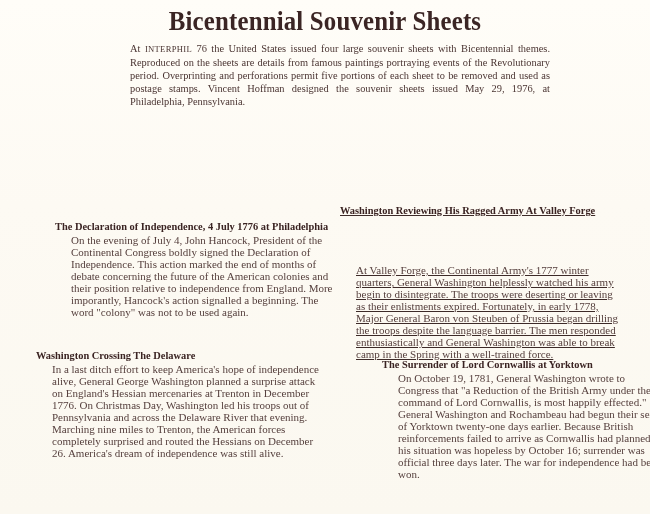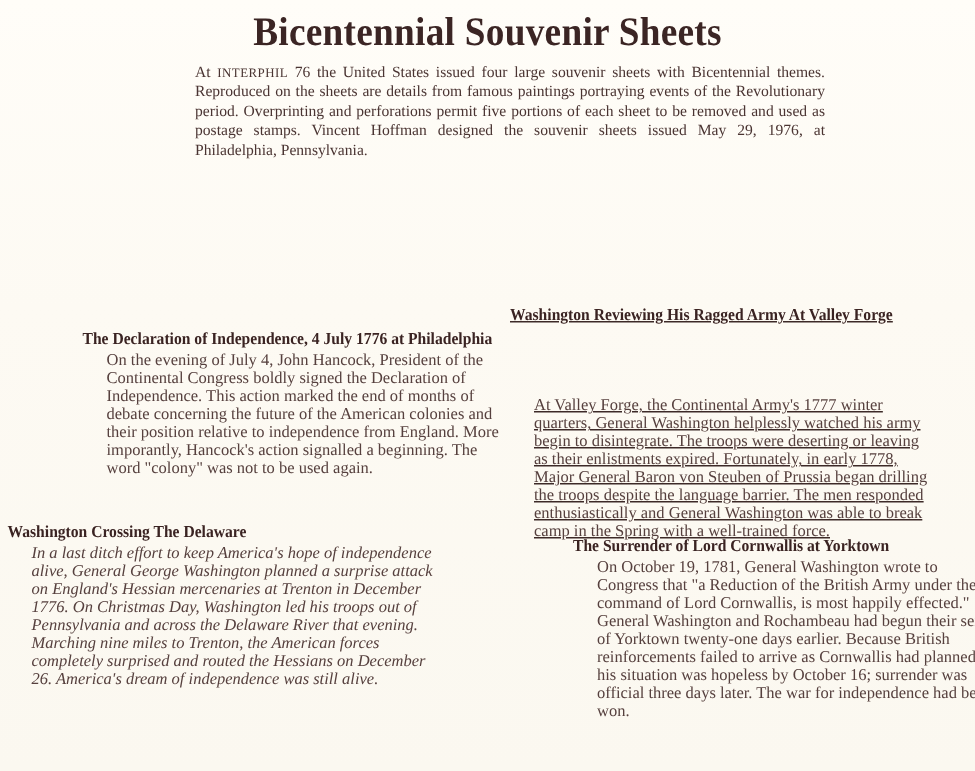--- a/index.html
+++ b/index.html
@@ -61,25 +61,25 @@
       transform-origin: left center;
       transform: scaleX(0.93);
     }
     .section p {
       margin: 0 0 0 16px;
       font-size: 11px;
       line-height: 12px;
       color: #56403e;
     }
     #sec-declaration { left: 20px; top: 220px; width: 300px; margin-left: 35px; }
-    #sec-crossing    { left: 5px; top: 349px; width: 300px; }
+    #sec-crossing    { left: 36px; top: 349px; width: 300px; }
     #sec-valley      { left: 340px; top: 204px; width: 290px; text-decoration: underline; }
     #sec-yorktown    { left: 340px; top: 358px; width: 290px; margin-left: 42px; }
     #sec-declaration p { width: 270px; }
-    #sec-crossing p    { width: 270px; font-style: italic; }
+    #sec-crossing p    { width: 270px; }
     #sec-valley p      { width: 268px; margin-top: 48px; }
     #sec-yorktown p    { width: 268px; }
   </style>
 </head>
 <body>
 
 <div class="page">
 
   <h1 class="title">Bicentennial Souvenir Sheets</h1>
 

